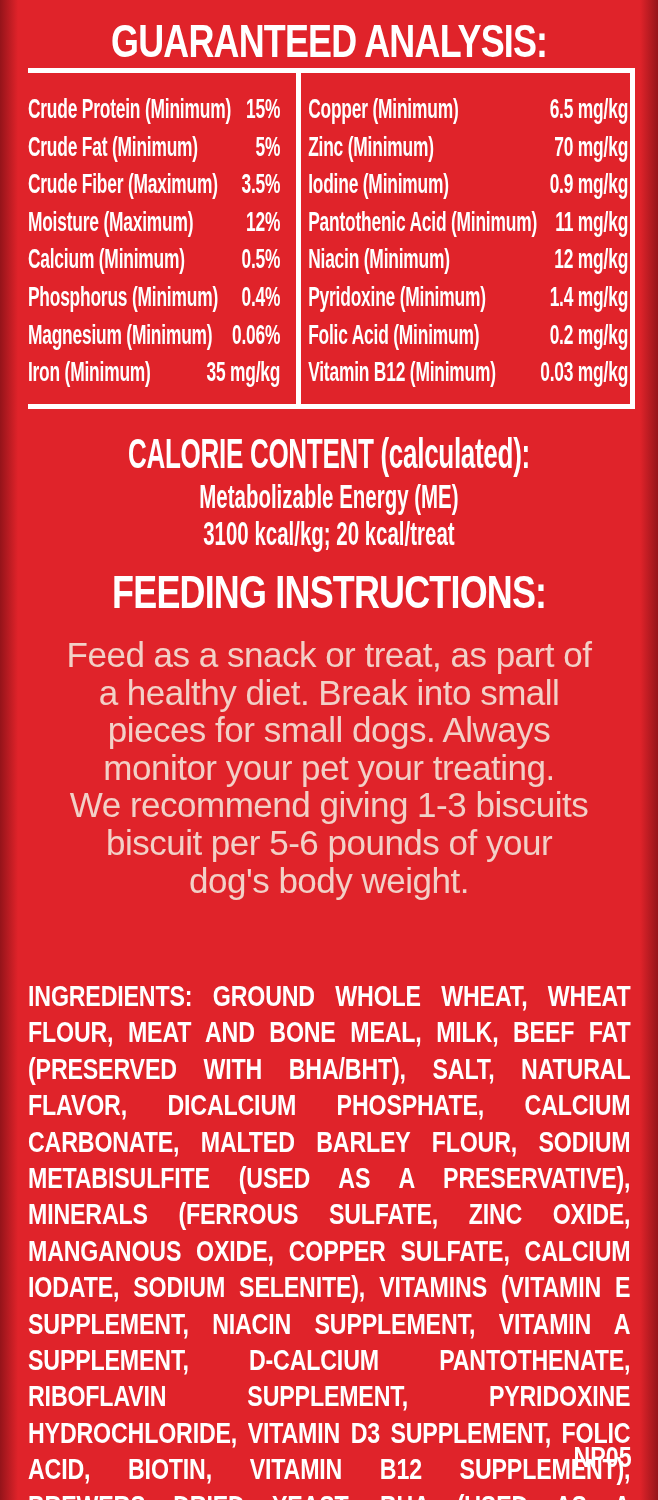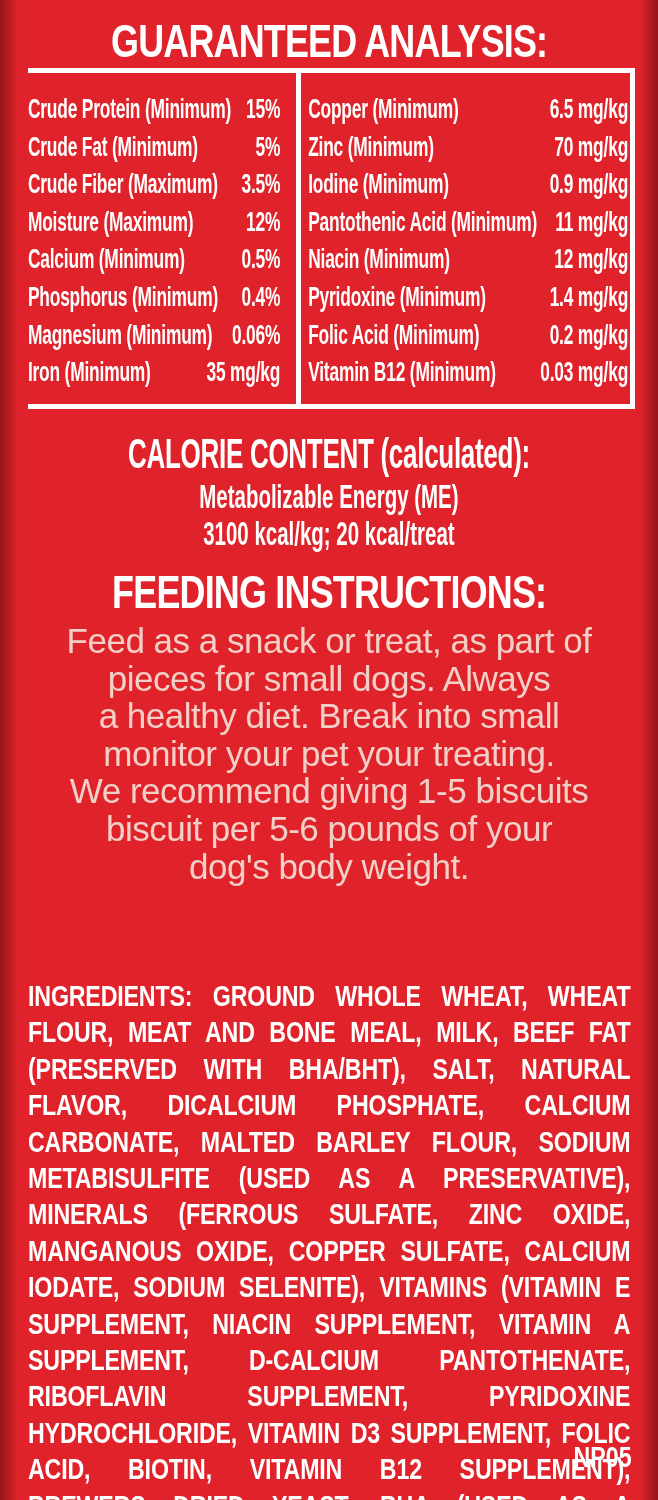--- a/index.html
+++ b/index.html
@@ -50,21 +50,21 @@
     position:absolute;top:430px;left:0;text-align:center;
   }
   .calorie-title{font-size:42px;line-height:48px;font-weight:800;letter-spacing:-0.5px;white-space:nowrap;}
   .calorie-line{font-size:33px;line-height:37px;font-weight:700;white-space:nowrap;}
 
   .feeding-title{
     position:absolute;top:565px;left:0;
     text-align:center;font-size:46px;font-weight:800;letter-spacing:-1px;white-space:nowrap;
   }
   .feeding-body{
-    position:absolute;top:622px;left:0;width:658px;
+    position:absolute;top:636px;left:0;width:658px;
     text-align:center;color:#f2d0c7;
     font-size:35px;line-height:37.6px;font-weight:400;letter-spacing:-0.5px;
   }
   .feeding-line{white-space:nowrap;}
 
   .ingredients{
     position:absolute;top:978px;left:0;
     box-sizing:border-box;padding-left:35px;padding-right:34px;
     font-size:29px;line-height:36.4px;font-weight:800;
     text-align:justify;letter-spacing:-0.2px;word-spacing:2px;
@@ -165,24 +165,24 @@
 
   <div class="calorie cx62">
     <div class="calorie-title">CALORIE CONTENT (calculated):</div>
     <div class="calorie-line">Metabolizable Energy (ME)</div>
     <div class="calorie-line">3100 kcal/kg; 20 kcal/treat</div>
   </div>
 
   <div class="feeding-title cx78">FEEDING INSTRUCTIONS:</div>
   <div class="feeding-body">
     <div class="feeding-line">Feed as a snack or treat, as part of</div>
+    <div class="feeding-line">a healthy diet. Break into small</div>
     <div class="feeding-line">pieces for small dogs. Always</div>
-    <div class="feeding-line">a healthy diet. Break into small</div>
     <div class="feeding-line">monitor your pet your treating.</div>
-    <div class="feeding-line">We recommend giving 1-5 biscuits</div>
+    <div class="feeding-line">We recommend giving 1-3 biscuits</div>
     <div class="feeding-line">biscuit per 5-6 pounds of your</div>
     <div class="feeding-line">dog's body weight.</div>
   </div>
 
   <div class="ingredients cx80">
     <span class="ingredients-heading">INGREDIENTS:</span>
     <span>GROUND WHOLE WHEAT, WHEAT FLOUR, MEAT AND BONE MEAL, MILK, BEEF FAT (PRESERVED WITH BHA/BHT), SALT, NATURAL FLAVOR, DICALCIUM PHOSPHATE, CALCIUM CARBONATE, MALTED BARLEY FLOUR, SODIUM METABISULFITE (USED AS A PRESERVATIVE), MINERALS (FERROUS SULFATE, ZINC OXIDE, MANGANOUS OXIDE, COPPER SULFATE, CALCIUM IODATE, SODIUM SELENITE), VITAMINS (VITAMIN E SUPPLEMENT, NIACIN SUPPLEMENT, VITAMIN A SUPPLEMENT, D-CALCIUM PANTOTHENATE, RIBOFLAVIN SUPPLEMENT, PYRIDOXINE HYDROCHLORIDE, VITAMIN D3 SUPPLEMENT, FOLIC ACID, BIOTIN, VITAMIN B12 SUPPLEMENT), BREWERS DRIED YEAST, BHA (USED AS A PRESERVATIVE).</span>
   </div>
 
   <div class="np05">NP05</div>

